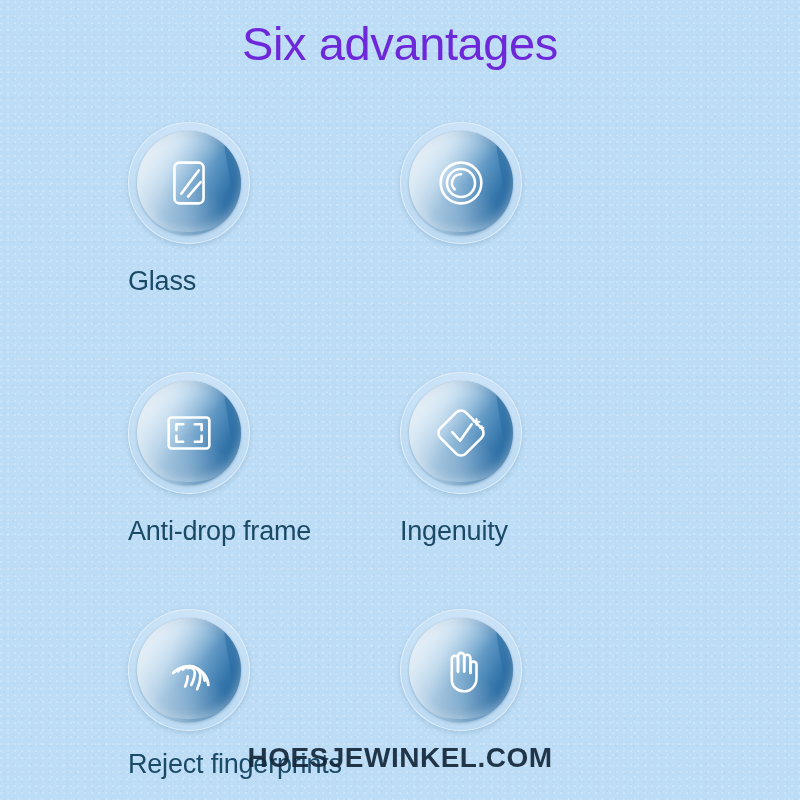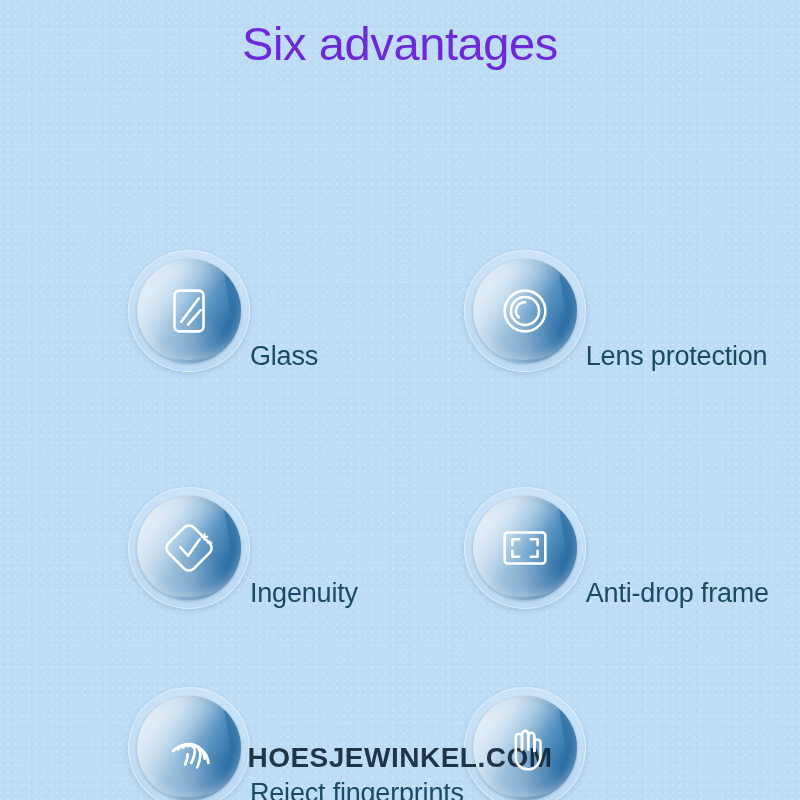--- a/index.html
+++ b/index.html
@@ -35,22 +35,22 @@
     position:absolute;
     top:122px; left:0; right:0;
     display:grid;
     grid-template-columns:1fr 1fr;
     grid-template-rows:250px 237px 200px;
     padding:0 128px;
   }
 
   .cell {
     display:flex;
-    flex-direction:row;
-    align-items:flex-end;
+    flex-direction:column;
+    align-items:flex-start;
   }
 
   
   .badge {
     position:relative;
     width:122px; height:122px;
     border-radius:50%;
     background:rgba(190,220,245,.55);
     box-shadow:0 2px 5px rgba(60,110,150,.22);
   }
@@ -155,54 +155,53 @@
       <div class="disc">
         <span class="glyph">
           <svg viewBox="0 0 64 64" fill="none" stroke="#ffffff" stroke-width="2.6" stroke-linecap="round" stroke-linejoin="round">
             <circle cx="32" cy="32" r="21"></circle>
             <circle cx="32" cy="32" r="14.5"></circle>
             <path d="M25.5 38.5A9 9 0 0 1 32 23"></path>
           </svg>
         </span>
       </div>
     </div>
-    <div class="label">Lens protection</div>
-  </div>
-
-  <div class="cell">
-    <div class="badge">
-      <div class="disc">
-        <span class="glyph">
-          <svg viewBox="0 0 64 64" fill="none" stroke="#ffffff" stroke-width="2.6" stroke-linecap="round" stroke-linejoin="round">
-            <rect x="13.5" y="13.5" width="37" height="37" rx="7" transform="rotate(45 32 32)"></rect>
-            <polyline points="23,31 31,40 43,23"></polyline>
-            <path d="M48 17.5v6M45 20.5h6" stroke-width="2"></path>
-            <path d="M53.5 25v3.6M51.7 26.8h3.6" stroke-width="1.8"></path>
-          </svg>
-        </span>
-      </div>
-    </div>
-    <div class="label">Ingenuity</div>
   </div>
 
   <div class="cell">
     <div class="badge">
       <div class="disc">
         <span class="glyph">
           <svg viewBox="0 0 64 64" fill="none" stroke="#ffffff" stroke-width="2.6" stroke-linecap="round" stroke-linejoin="round">
             <rect x="11" y="16" width="42" height="32" rx="3"></rect>
             <polyline points="19,29 19,23 26,23"></polyline>
             <polyline points="45,29 45,23 38,23"></polyline>
             <polyline points="19,35 19,41 26,41"></polyline>
             <polyline points="45,35 45,41 38,41"></polyline>
           </svg>
         </span>
       </div>
     </div>
     <div class="label">Anti-drop frame</div>
+  </div>
+
+  <div class="cell">
+    <div class="badge">
+      <div class="disc">
+        <span class="glyph">
+          <svg viewBox="0 0 64 64" fill="none" stroke="#ffffff" stroke-width="2.6" stroke-linecap="round" stroke-linejoin="round">
+            <rect x="13.5" y="13.5" width="37" height="37" rx="7" transform="rotate(45 32 32)"></rect>
+            <polyline points="23,31 31,40 43,23"></polyline>
+            <path d="M48 17.5v6M45 20.5h6" stroke-width="2"></path>
+            <path d="M53.5 25v3.6M51.7 26.8h3.6" stroke-width="1.8"></path>
+          </svg>
+        </span>
+      </div>
+    </div>
+    <div class="label">Ingenuity</div>
   </div>
 
   <div class="cell row3">
     <div class="badge">
       <div class="disc">
         <span class="glyph">
           <svg viewBox="0 0 64 64" fill="none" stroke="#ffffff" stroke-width="2.7" stroke-linecap="round" stroke-linejoin="round">
             <path d="M31 30a5 5 0 0 1 7 4.6c0 4-1.4 8.4-3.6 12.8"></path>
             <path d="M25.5 31.5a10.5 10.5 0 0 1 18.2 7c0 4.6-1.3 9.3-3.3 13.4"></path>
             <path d="M20.5 33.4a15.8 15.8 0 0 1 27.7 9.6"></path>

